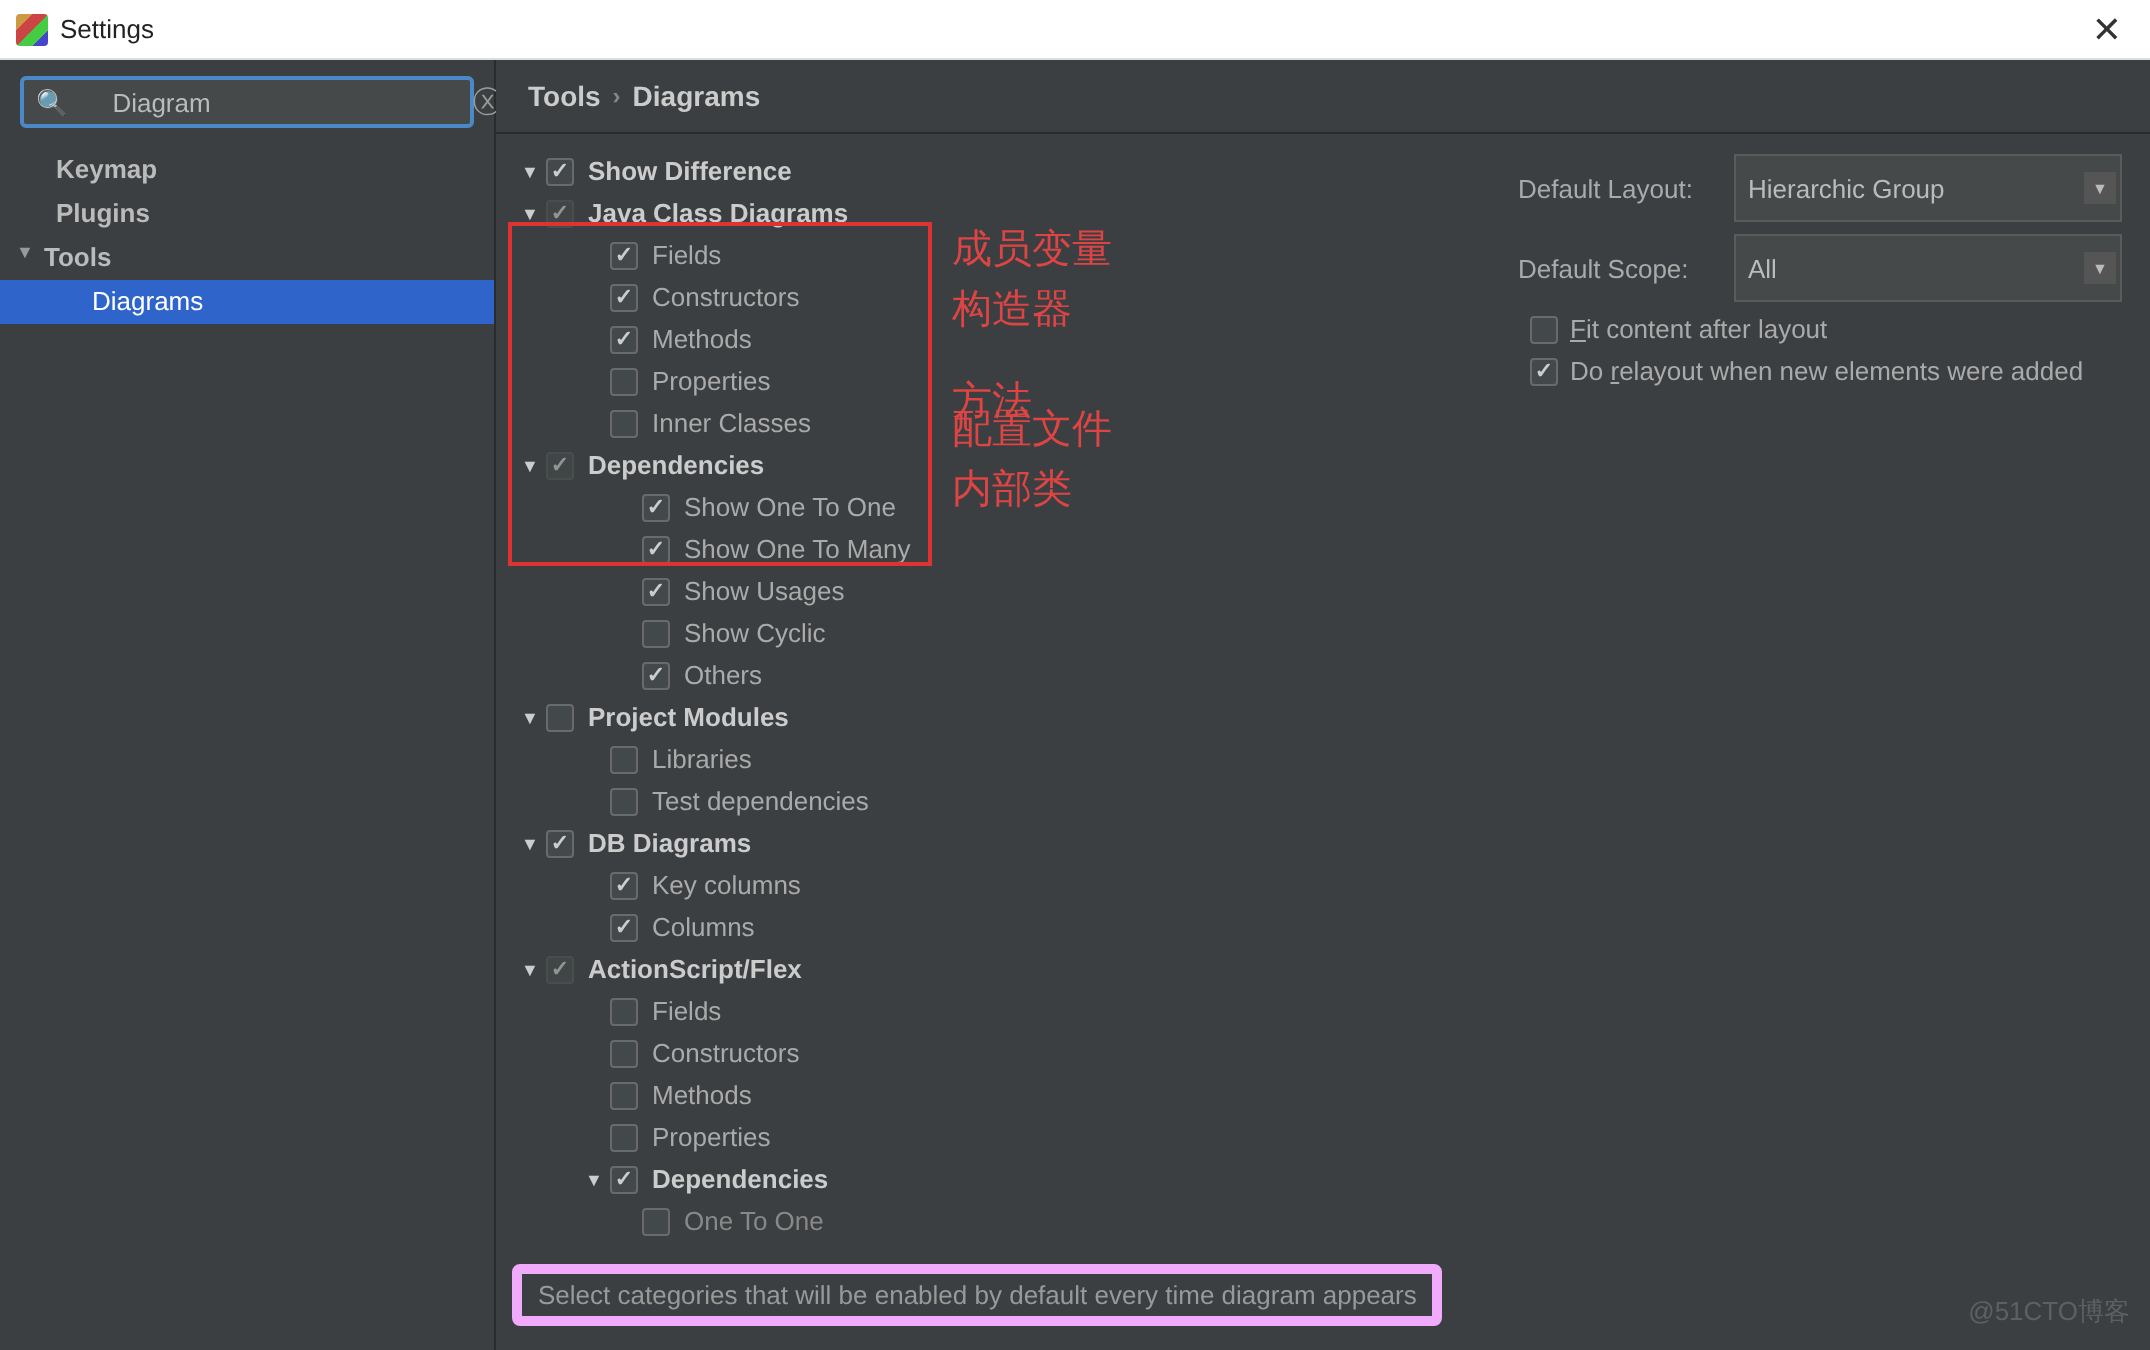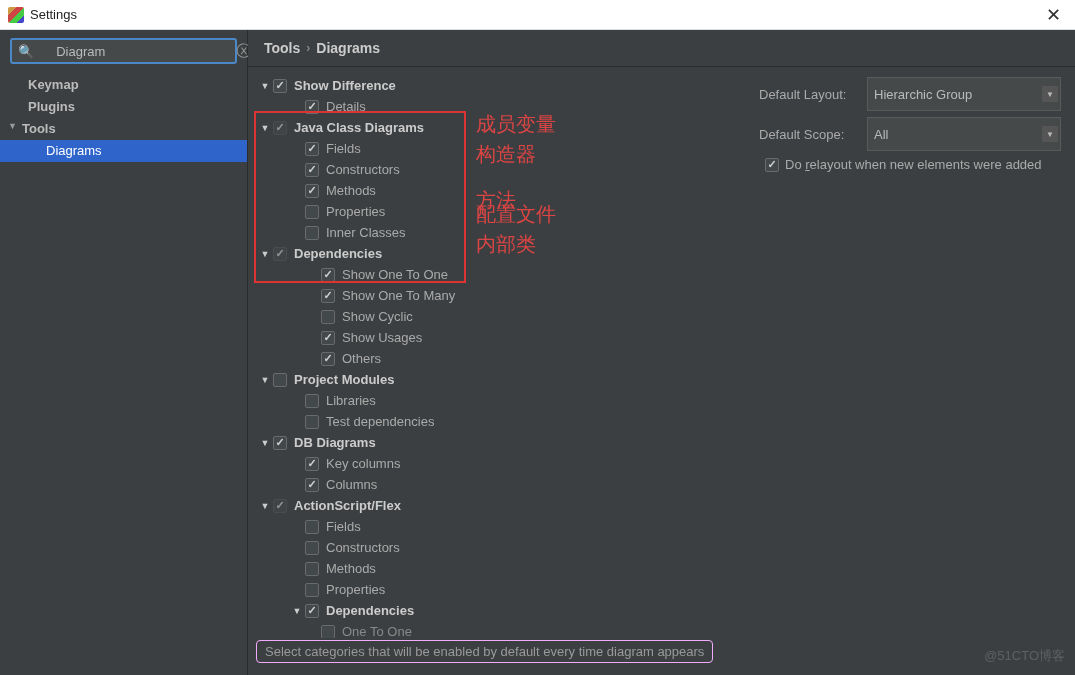--- a/index.html
+++ b/index.html
@@ -42,21 +42,21 @@
     .depth-1 { padding-left: 32px; }
     .depth-2 { padding-left: 48px; }
     .depth-0 .label, .d0bold { font-weight: 600; color: #ccc; }
     .right-panel { width: 330px; padding: 10px 14px; color: #aaa; font-size: 13px; }
     .form-row { display: flex; align-items: center; margin-bottom: 6px; gap: 8px; }
     .form-label { width: 100px; color: #aaa; }
     .form-select { flex: 1; height: 32px; background: #45494a; border: 1px solid #5a5a5a; color: #bbb; display: flex; align-items: center; justify-content: space-between; padding: 16px 6px; cursor: pointer; font-size: 13px; }
     .form-select .sel-arrow { background: #555; width: 16px; height: 16px; display: flex; align-items: center; justify-content: center; font-size: 8px; margin-right: -4px; }
     .opt-row { display: flex; align-items: center; margin-top: 6px; gap: 6px; padding-left: 6px; }
     .underline-letter { text-decoration: underline; }
-    .hint-bar { border: 1px solid #f0abfc; border-radius: 4px; padding: 3px 8px; color: #999; font-size: 13px; margin: 0 8px 6px 8px; display: inline-block; }
+    .hint-bar { border: 5px solid #f0abfc; border-radius: 4px; padding: 3px 8px; color: #999; font-size: 13px; margin: 0 8px 6px 8px; display: inline-block; }
     .categories::-webkit-scrollbar { width: 10px; }
     .categories::-webkit-scrollbar-track { background: #3c3f41; }
     .categories::-webkit-scrollbar-thumb { background: #5a5a5a; border-radius: 4px; }
     .red-box { position: absolute; border: 2px solid #d33; pointer-events: none; }
     .red-annot { position: absolute; color: #d44; font-size: 20px; pointer-events: none; font-family: 'Microsoft YaHei', sans-serif; }
     .watermark { position: absolute; right: 10px; bottom: 10px; color: rgba(128,128,128,0.5); font-size: 13px; }
   </style>
 </head>
 <body>
 
@@ -102,27 +102,20 @@
       <div class="main-body">
         <div style="flex:1; display:flex; flex-direction:column; min-width:0; position:relative;">
           <div class="categories" id="categories">
               <div class="cat-row depth-0">
                 <span class="arrow">▼</span>
                 <span class="chk">
                   <span class="chk-box checked"></span>
                 </span>
                 <span class="label d0bold">Show Difference</span>
               </div>
-              <div class="cat-row depth-1">
-                <span class="arrow"></span>
-                <span class="chk">
-                  <span class="chk-box checked"></span>
-                </span>
-                <span class="label">Details</span>
-              </div>
               <div class="cat-row depth-0">
                 <span class="arrow">▼</span>
                 <span class="chk">
                   <span class="chk-box checked light"></span>
                 </span>
                 <span class="label d0bold">Java Class Diagrams</span>
               </div>
               <div class="cat-row depth-1">
                 <span class="arrow"></span>
                 <span class="chk">
@@ -175,30 +168,30 @@
               <div class="cat-row depth-2">
                 <span class="arrow"></span>
                 <span class="chk">
                   <span class="chk-box checked"></span>
                 </span>
                 <span class="label">Show One To Many</span>
               </div>
               <div class="cat-row depth-2">
                 <span class="arrow"></span>
                 <span class="chk">
+                  <span class="chk-box checked"></span>
+                </span>
+                <span class="label">Show Usages</span>
+              </div>
+              <div class="cat-row depth-2">
+                <span class="arrow"></span>
+                <span class="chk">
                   <span class="chk-box"></span>
                 </span>
                 <span class="label">Show Cyclic</span>
-              </div>
-              <div class="cat-row depth-2">
-                <span class="arrow"></span>
-                <span class="chk">
-                  <span class="chk-box checked"></span>
-                </span>
-                <span class="label">Show Usages</span>
               </div>
               <div class="cat-row depth-2">
                 <span class="arrow"></span>
                 <span class="chk">
                   <span class="chk-box checked"></span>
                 </span>
                 <span class="label">Others</span>
               </div>
               <div class="cat-row depth-0">
                 <span class="arrow">▼</span>
@@ -312,20 +305,26 @@
           </div>
           <div class="form-row">
             <span class="form-label">Default Scope:</span>
             <div class="form-select">
               <span>All</span>
               <span class="sel-arrow">▼</span>
             </div>
           </div>
           <div class="opt-row">
             <span class="chk">
+                <span class="chk-box"></span>
+              </span>
+            <span><span class="underline-letter">F</span><span>it content after layout</span></span>
+          </div>
+          <div class="opt-row">
+            <span class="chk">
                 <span class="chk-box checked"></span>
               </span>
             <span><span>Do </span><span class="underline-letter">r</span><span>elayout when new elements were added</span></span>
           </div>
         </div>
       </div>
     </div>
   </div>
 </div>
 <div class="watermark">@51CTO博客</div>

